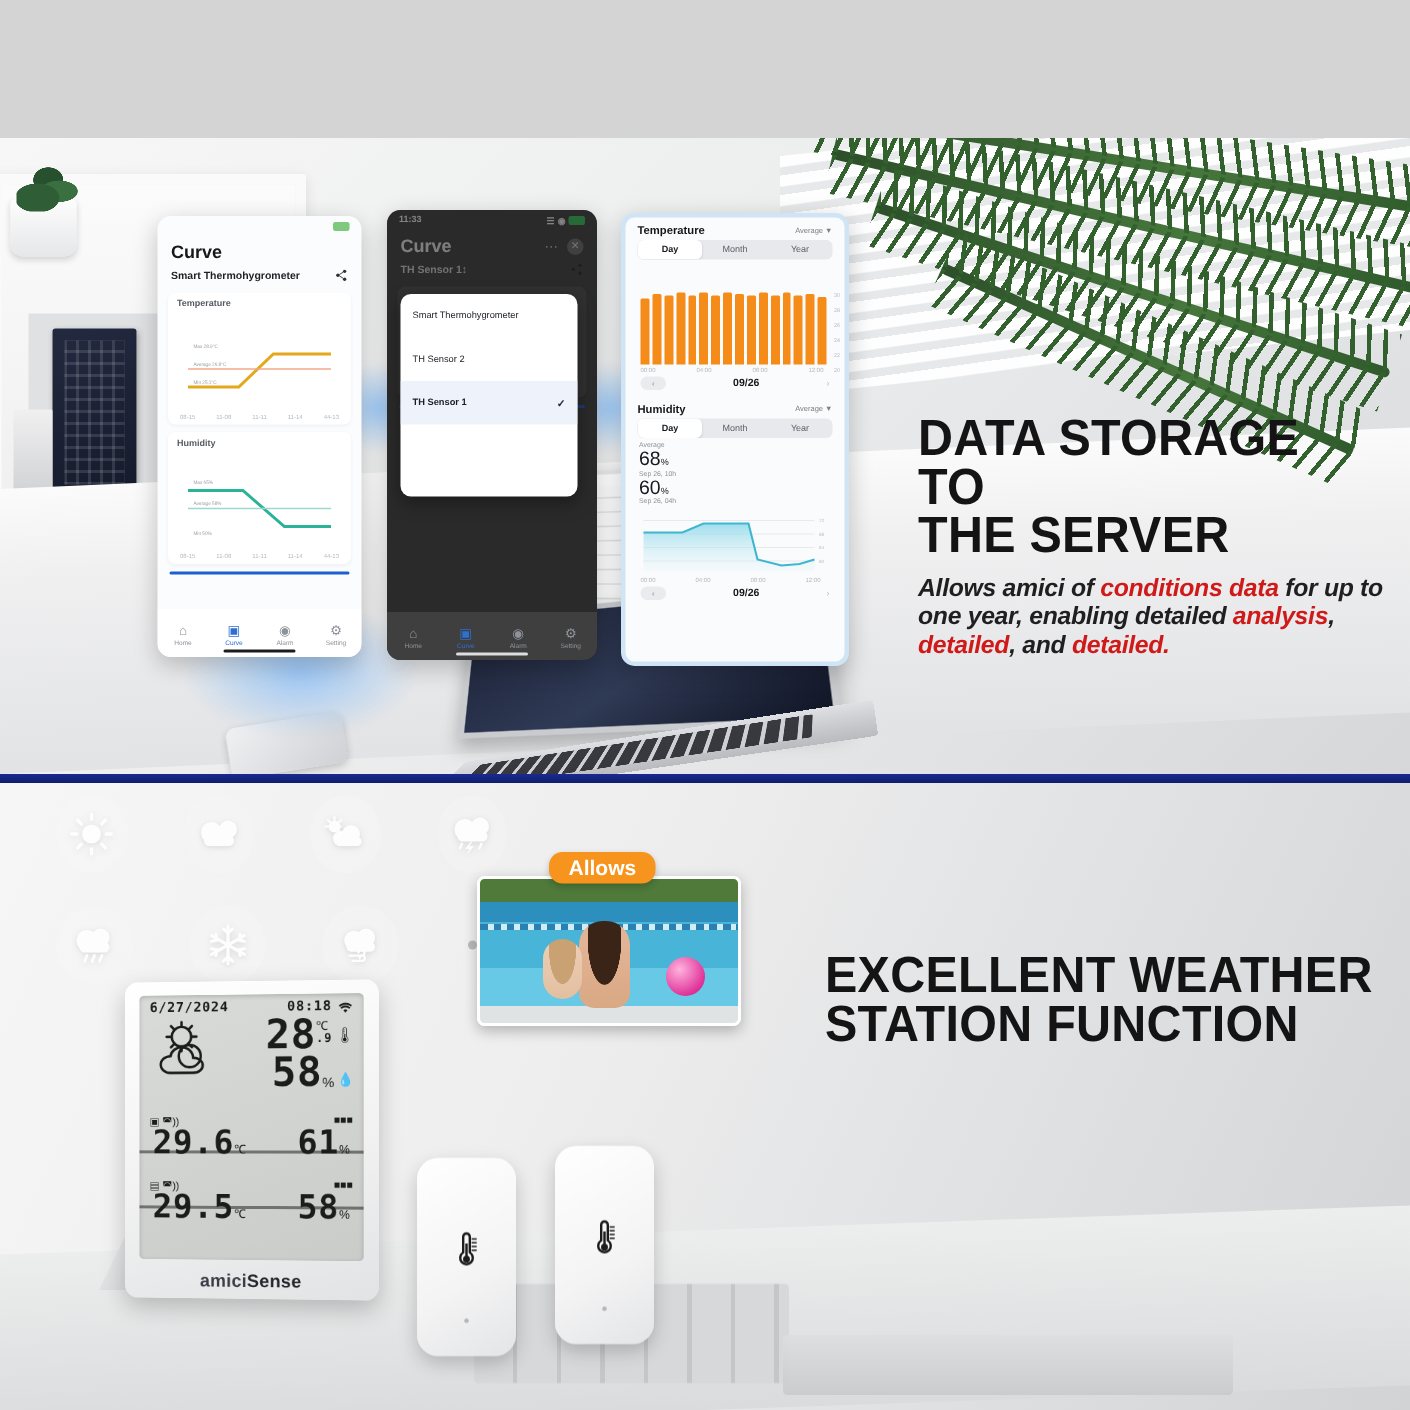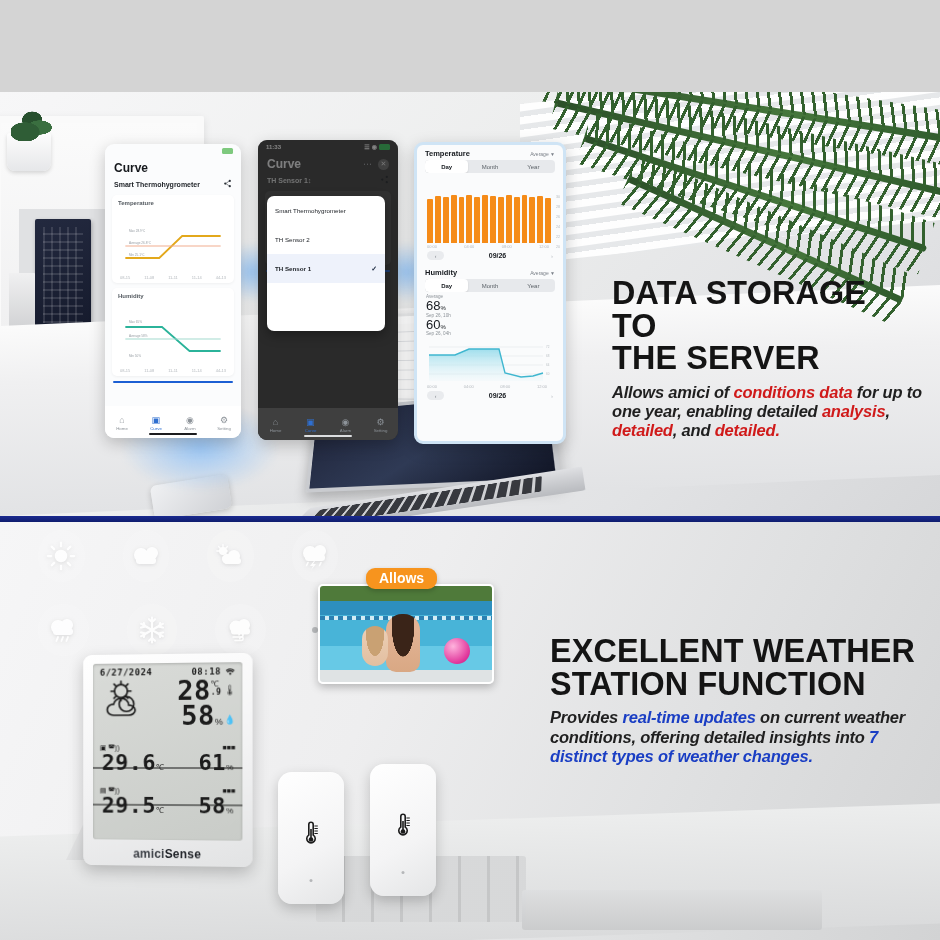--- a/index.html
+++ b/index.html
@@ -872,18 +872,15 @@
       </div>
       <div class="stone2"></div>
     </div>
   </div>
 
   <div class="txt-bot">
     <div class="head-black">
       <div>EXCELLENT WEATHER</div>
       <div>STATION FUNCTION</div>
     </div>
-    <div class="body-txt">
-      <span>Provides </span><span class="hl-blue">real-time updates</span><span> on current weather conditions, offering detailed insights into </span><span class="hl-blue">7 distinct types of weather changes.</span>
-    </div>
   </div>
 
 </div>
 
 </body></html>

